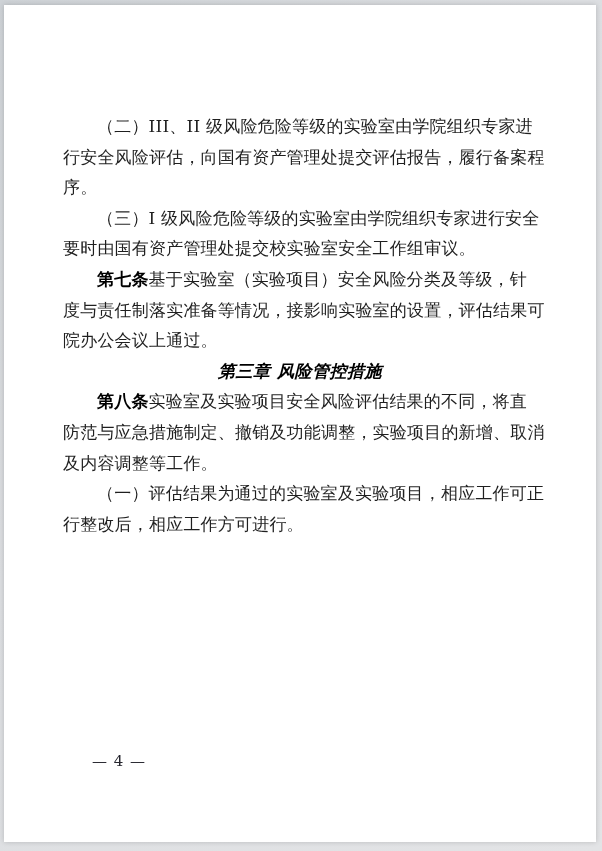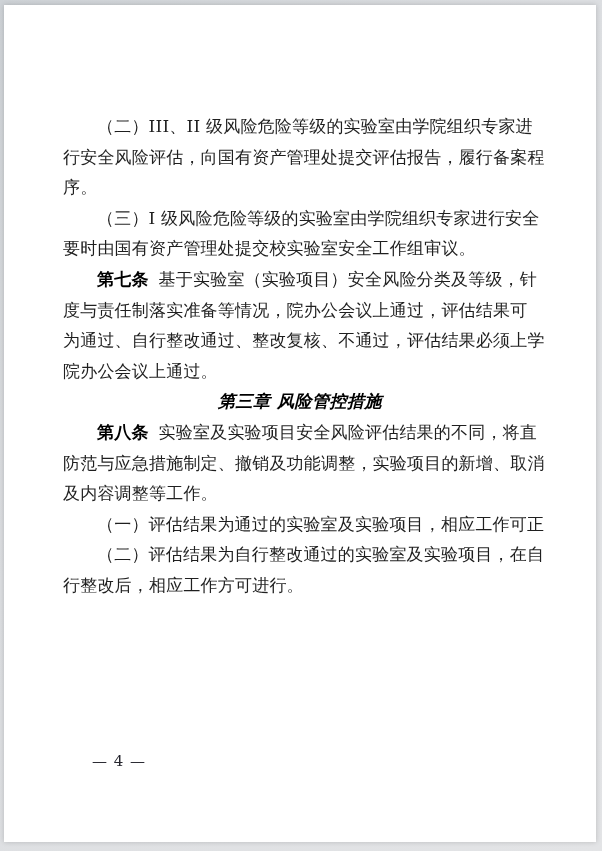--- a/index.html
+++ b/index.html
@@ -43,21 +43,20 @@
     font-weight: 700;
     color: #000000;
     font-family: "DejaVu Sans", "Liberation Sans", sans-serif;
     letter-spacing: 0.5px;
     font-style: italic;
   }
   .article-no {
     font-weight: 700;
     color: #000000;
     font-family: Liberation Sans, sans-serif;
-    margin-right: 10px;
   }
   .page-number {
     position: absolute;
     left: 88px;
     top: 745px;
     font-size: 15px;
     line-height: 22px;
     color: #26262e;
     letter-spacing: 1px;
     font-family: "DejaVu Serif", "Liberation Serif", serif;
@@ -67,25 +66,23 @@
 <body>
 
 <div class="page">
   <div class="doc-body">
       <div class="line indent"><span>（二）III、II 级风险危险等级的实验室由学院组织专家进</span></div>
       <div class="line"><span>行安全风险评估，向国有资产管理处提交评估报告，履行备案程</span></div>
       <div class="line"><span>序。</span></div>
       <div class="line indent"><span>（三）I 级风险危险等级的实验室由学院组织专家进行安全</span></div>
       <div class="line"><span>要时由国有资产管理处提交校实验室安全工作组审议。</span></div>
       <div class="line indent"><span class="article-no">第七条</span><span>基于实验室（实验项目）安全风险分类及等级，针</span></div>
-      <div class="line"><span>度与责任制落实准备等情况，院办公会议上通过，评估结果可</span></div>
-      <div class="line"><span>为通过、自行整改通过、整改复核、不通过，评估结果必须上学</span></div>
+      <div class="line"><span>度与责任制落实准备等情况，接影响实验室的设置，评估结果可</span></div>
       <div class="line"><span>院办公会议上通过。</span></div>
       <div class="line heading"><span>第三章 风险管控措施</span></div>
       <div class="line indent"><span class="article-no">第八条</span><span>实验室及实验项目安全风险评估结果的不同，将直</span></div>
       <div class="line"><span>防范与应急措施制定、撤销及功能调整，实验项目的新增、取消</span></div>
       <div class="line"><span>及内容调整等工作。</span></div>
       <div class="line indent"><span>（一）评估结果为通过的实验室及实验项目，相应工作可正</span></div>
-      <div class="line indent"><span>（二）评估结果为自行整改通过的实验室及实验项目，在自</span></div>
       <div class="line"><span>行整改后，相应工作方可进行。</span></div>
     </div>
   <div class="page-number">— 4 —</div>
 </div>
 
 </body></html>

